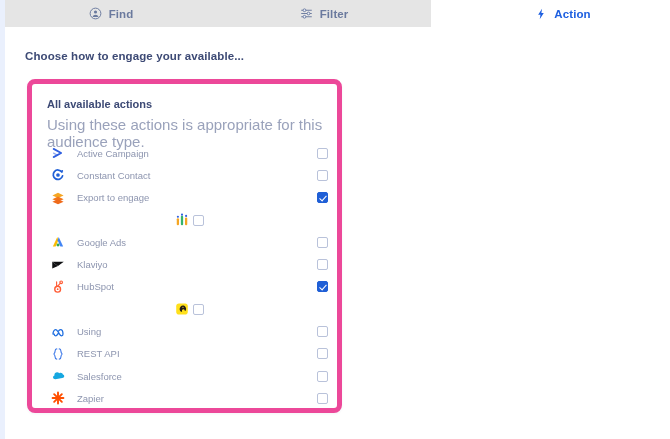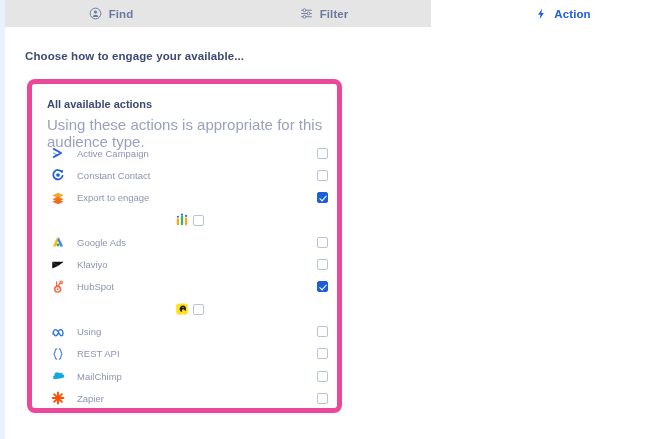--- a/index.html
+++ b/index.html
@@ -362,21 +362,21 @@
           <span class="label">REST API</span>
           <span class="cb"></span>
         </div>
 
         <div class="row">
           <span class="icon-wrap">
             <svg viewBox="0 0 16 16" width="14" height="14">
               <path d="M5 11.8c-1.5 0-2.7-1-2.7-2.3 0-1 .7-1.9 1.7-2.2-.1-.3-.1-.5-.1-.8 0-1.5 1.4-2.8 3.1-2.8 1 0 1.9.4 2.5 1.1.4-.3 1-.5 1.5-.5 1.3 0 2.4.9 2.6 2.1.9.2 1.5.9 1.5 1.8 0 1.1-1 2-2.2 2z" fill="#16a7e0"></path>
             </svg>
           </span>
-          <span class="label">MailChimp</span>
+          <span class="label">Salesforce</span>
           <span class="cb"></span>
         </div>
 
         <div class="row">
           <span class="icon-wrap">
             <svg viewBox="0 0 16 16" width="14" height="14">
               <g stroke="#ff4f00" stroke-width="2.2" stroke-linecap="round">
                 <line x1="8" y1="1.8" x2="8" y2="14.2"></line>
                 <line x1="1.8" y1="8" x2="14.2" y2="8"></line>
                 <line x1="3.6" y1="3.6" x2="12.4" y2="12.4"></line>

